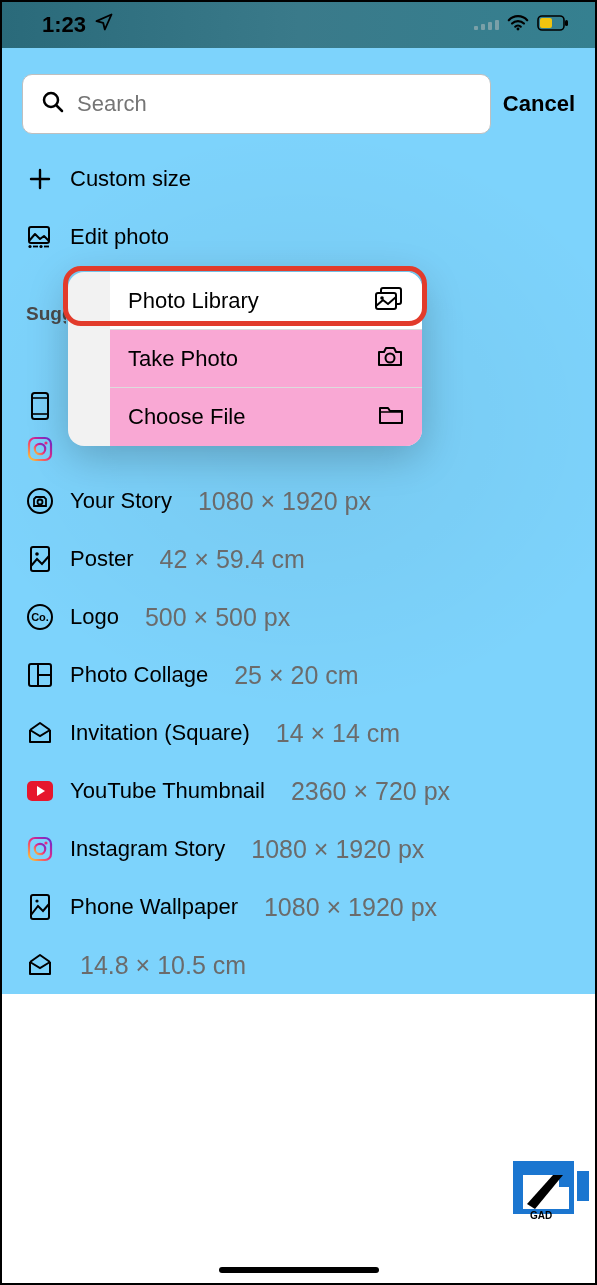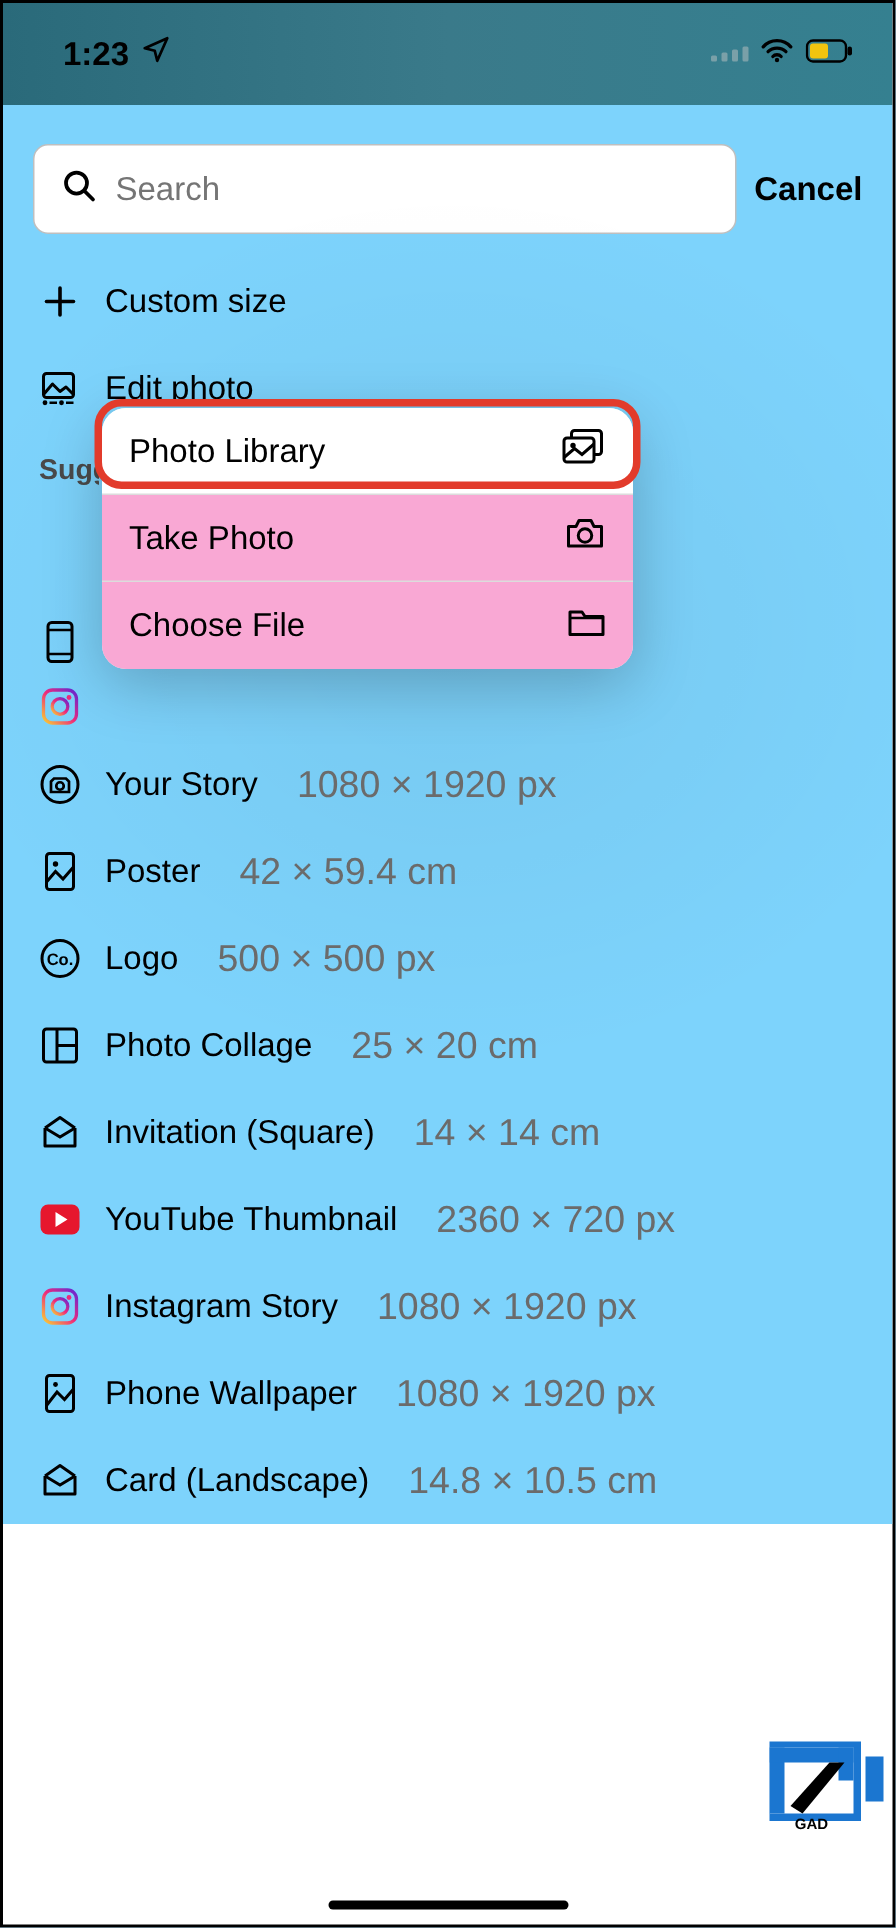--- a/index.html
+++ b/index.html
@@ -1,19 +1,19 @@
 <!DOCTYPE html>
 <html><head>
 <meta charset="utf-8">
 <style>
   * { box-sizing: border-box; margin: 0; padding: 0; font-family: -apple-system, BlinkMacSystemFont, "Segoe UI", Helvetica, Arial, sans-serif; }
   body { width: 597px; height: 1285px; border: 2px solid #000; background: #fff; position: relative; overflow: hidden; }
 
   .status-bar {
-    height: 68px;
+    height: 46px;
     background: linear-gradient(to right, #2a6a7a, #3a7a8a, #358090);
     display: flex;
     justify-content: space-between;
     align-items: center;
     padding: 0 26px 0 40px;
     color: #000;
   }
   .status-left { display: flex; align-items: center; font-size: 22px; font-weight: 700; gap: 8px; }
   .status-right { display: flex; align-items: center; gap: 8px; }
   .status-dots { display: flex; gap: 3px; align-items: flex-end; }
@@ -54,20 +54,21 @@
   .popover {
     position: absolute;
     left: 66px;
     top: 270px;
     width: 354px;
     background: #f2f2f2;
     border-radius: 16px;
     box-shadow: 0 10px 40px rgba(0,0,0,0.22);
     z-index: 50;
     overflow: hidden;
+    padding-left: 42px;
   }
   .pop-item {
     display: flex;
     align-items: center;
     justify-content: space-between;
     height: 58px;
     padding: 0 18px;
     background: #f9a8d4;
     border-bottom: 1px solid #dcdcdc;
   }
@@ -330,21 +331,20 @@
   </div>
 
   <div class="row">
     <span class="icon-slot">
       <svg width="26" height="24" viewBox="0 0 26 24">
           <path d="M3 9 L13 2 L23 9" fill="none" stroke="#000" stroke-width="2" stroke-linejoin="round"></path>
           <path d="M3 9 V21 H23 V9" fill="none" stroke="#000" stroke-width="2" stroke-linejoin="round"></path>
           <path d="M3 9 L13 15 L23 9" fill="none" stroke="#000" stroke-width="2"></path>
         </svg>
     </span>
-    <span class="row-label">Card (Landscape)</span>
     <span class="row-dim">14.8 × 10.5 cm</span>
   </div>
 
 </div>
 
 <div class="popover">
   <div class="pop-item highlighted">
     <span class="pop-label">Photo Library</span>
     <span>
       <svg width="30" height="24" viewBox="0 0 30 24">

